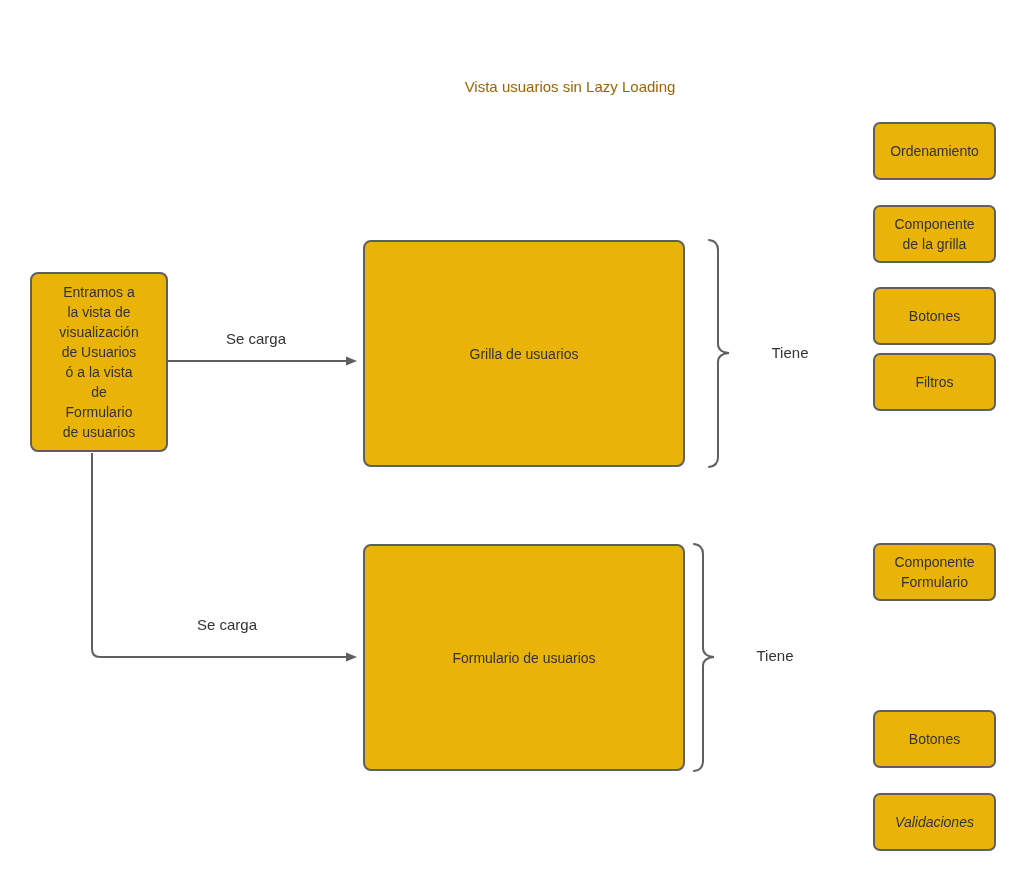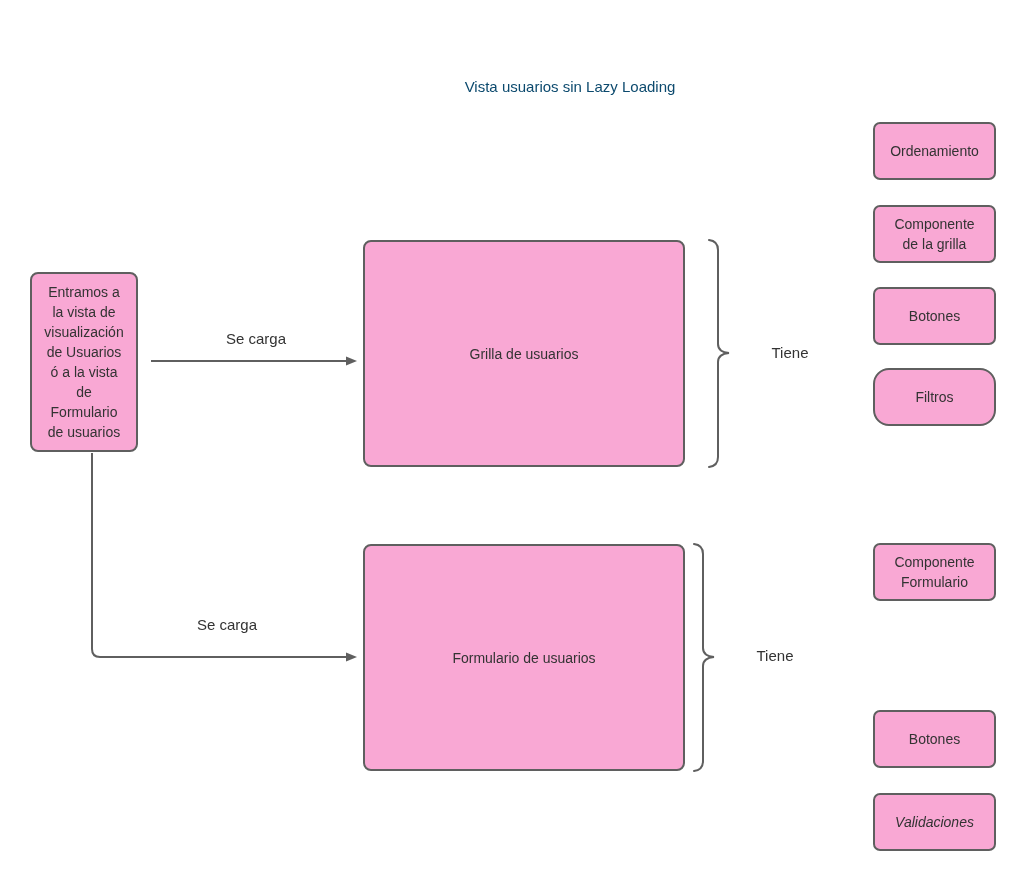--- a/index.html
+++ b/index.html
@@ -21,21 +21,21 @@
     left: 0;
     top: 0;
     width: 1024px;
     height: 884px;
   }
   .node {
     position: absolute;
     box-sizing: border-box;
     border: 2px solid #5f5f5f;
     border-radius: 8px;
-    background: #f9a8d4;
+    background: #eab308;
     display: flex;
     align-items: center;
     justify-content: center;
     text-align: center;
     font-size: 14px;
     line-height: 20px;
     white-space: pre-line;
     color: #333333;
   }
   .node.small {
@@ -52,29 +52,29 @@
     color: #333333;
     background: #ffffff;
   }
   #diagram-title {
     position: absolute;
     left: 450px;
     top: 78px;
     width: 240px;
     text-align: center;
     font-size: 15px;
-    color: #0c4a6e;
+    color: #a16207;
   }
-  #entry-node   { left: 30px;  top: 272px; width: 108px; height: 180px; }
+  #entry-node   { left: 30px;  top: 272px; width: 138px; height: 180px; }
   #grid-node    { left: 363px; top: 240px; width: 322px; height: 227px; }
   #form-node    { left: 363px; top: 544px; width: 322px; height: 227px; }
   #grid-feature-0 { top: 122px; }
   #grid-feature-1 { top: 205px; }
   #grid-feature-2 { top: 287px; }
-  #grid-feature-3 { top: 368px; border-radius: 16px; }
+  #grid-feature-3 { top: 353px; }
   #form-feature-0 { top: 543px; }
   #form-feature-1 { top: 626px; }
   #form-feature-2 { top: 710px; }
   #form-feature-3 { top: 793px; font-style: italic; }
   #edge-grid-label  { left: 216px; top: 329px; width: 80px; }
   #edge-form-label  { left: 187px; top: 615px; width: 80px; }
   #brace-grid-label { left: 765px; top: 343px; width: 50px; }
   #brace-form-label { left: 750px; top: 646px; width: 50px; }
 </style>
 </head>

